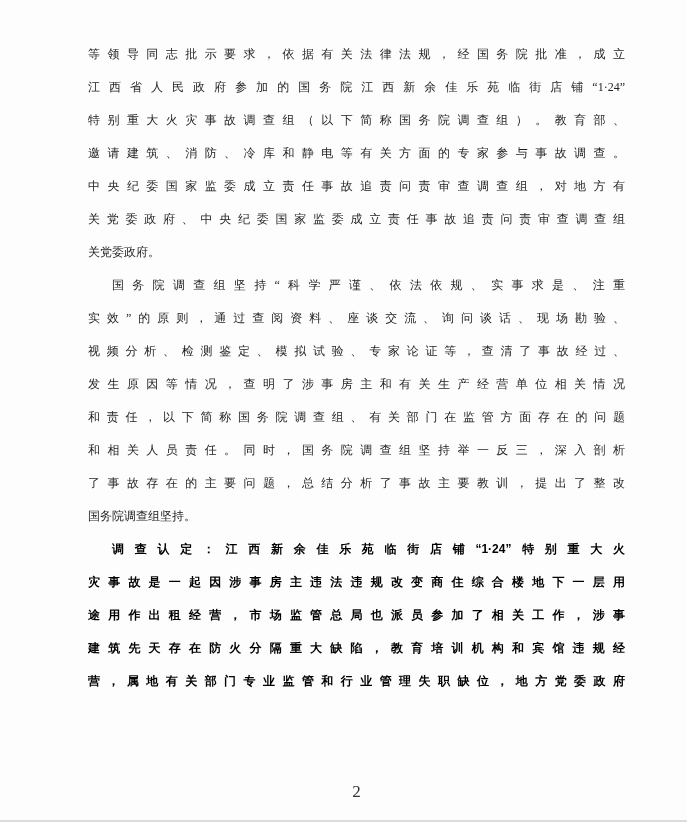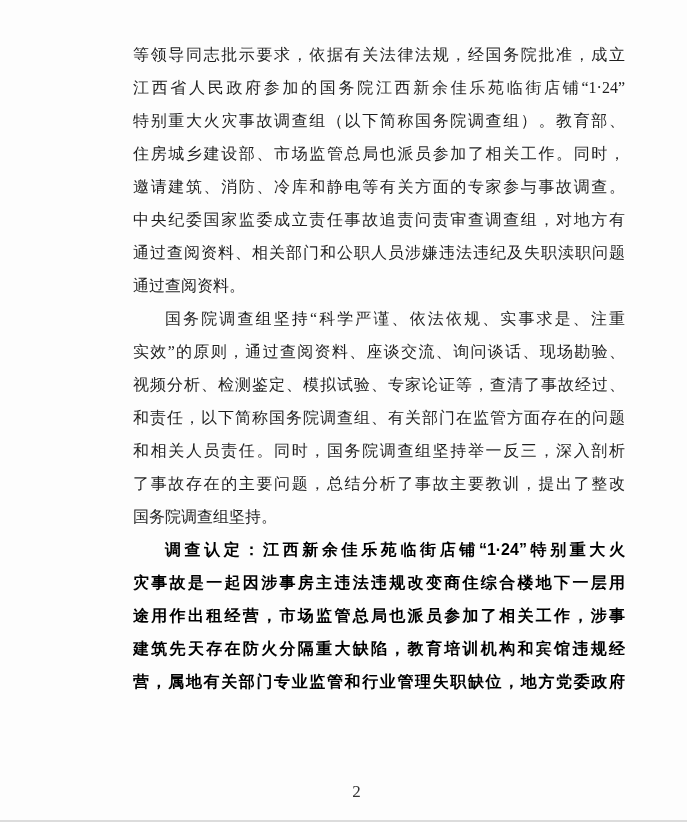--- a/index.html
+++ b/index.html
@@ -18,27 +18,26 @@
   }
   .text-block {
     position: absolute;
     left: 88px;
     top: 38px;
     width: 537px;
   }
   .text-line {
     height: 33px;
     line-height: 33px;
-    font-size: 16px;
+    font-size: 12px;
     text-align: justify;
     text-align-last: justify;
     text-justify: inter-character;
     white-space: normal;
     overflow: hidden;
-    margin-left: 45px;
   }
   .text-line.no-fill {
     text-align-last: left;
   }
   .text-line.indent {
     text-indent: 2em;
   }
   .para.bold .text-line {
     font-family: "Liberation Sans", "DejaVu Sans", sans-serif;
     font-weight: 700;
@@ -66,30 +65,30 @@
 </style>
 </head>
 <body>
 
 <div class="page" style="--page-bg: #fdfdfd; --text-color: #1f1f1f; --bold-text-color: #000000;">
   <div class="text-block">
       <div class="para regular">
         <div class="text-line">等领导同志批示要求，依据有关法律法规，经国务院批准，成立</div>
         <div class="text-line">江西省人民政府参加的国务院江西新余佳乐苑临街店铺“1·24”</div>
         <div class="text-line">特别重大火灾事故调查组（以下简称国务院调查组）。教育部、</div>
-        <div class="text-line">住房城乡建设部、市场监管总局也派员参加了相关工作。同时，</div>
         <div class="text-line">邀请建筑、消防、冷库和静电等有关方面的专家参与事故调查。</div>
         <div class="text-line">中央纪委国家监委成立责任事故追责问责审查调查组，对地方有</div>
-        <div class="text-line">通过查阅资料、相关部门和公职人员涉嫌违法违纪及失职渎职问题</div>
-        <div class="text-line no-fill">通过查阅资料。</div>
+        <div class="text-line">关党委政府、中央纪委国家监委成立责任事故追责问责审查调查组</div>
+        <div class="text-line no-fill">关党委政府。</div>
       </div>
       <div class="para regular">
         <div class="text-line indent">国务院调查组坚持“科学严谨、依法依规、实事求是、注重</div>
         <div class="text-line">实效”的原则，通过查阅资料、座谈交流、询问谈话、现场勘验、</div>
         <div class="text-line">视频分析、检测鉴定、模拟试验、专家论证等，查清了事故经过、</div>
+        <div class="text-line">发生原因等情况，查明了涉事房主和有关生产经营单位相关情况</div>
         <div class="text-line">和责任，以下简称国务院调查组、有关部门在监管方面存在的问题</div>
         <div class="text-line">和相关人员责任。同时，国务院调查组坚持举一反三，深入剖析</div>
         <div class="text-line">了事故存在的主要问题，总结分析了事故主要教训，提出了整改</div>
         <div class="text-line no-fill">国务院调查组坚持。</div>
       </div>
       <div class="para bold">
         <div class="text-line indent">调查认定：江西新余佳乐苑临街店铺“1·24”特别重大火</div>
         <div class="text-line">灾事故是一起因涉事房主违法违规改变商住综合楼地下一层用</div>
         <div class="text-line">途用作出租经营，市场监管总局也派员参加了相关工作，涉事</div>
         <div class="text-line">建筑先天存在防火分隔重大缺陷，教育培训机构和宾馆违规经</div>

